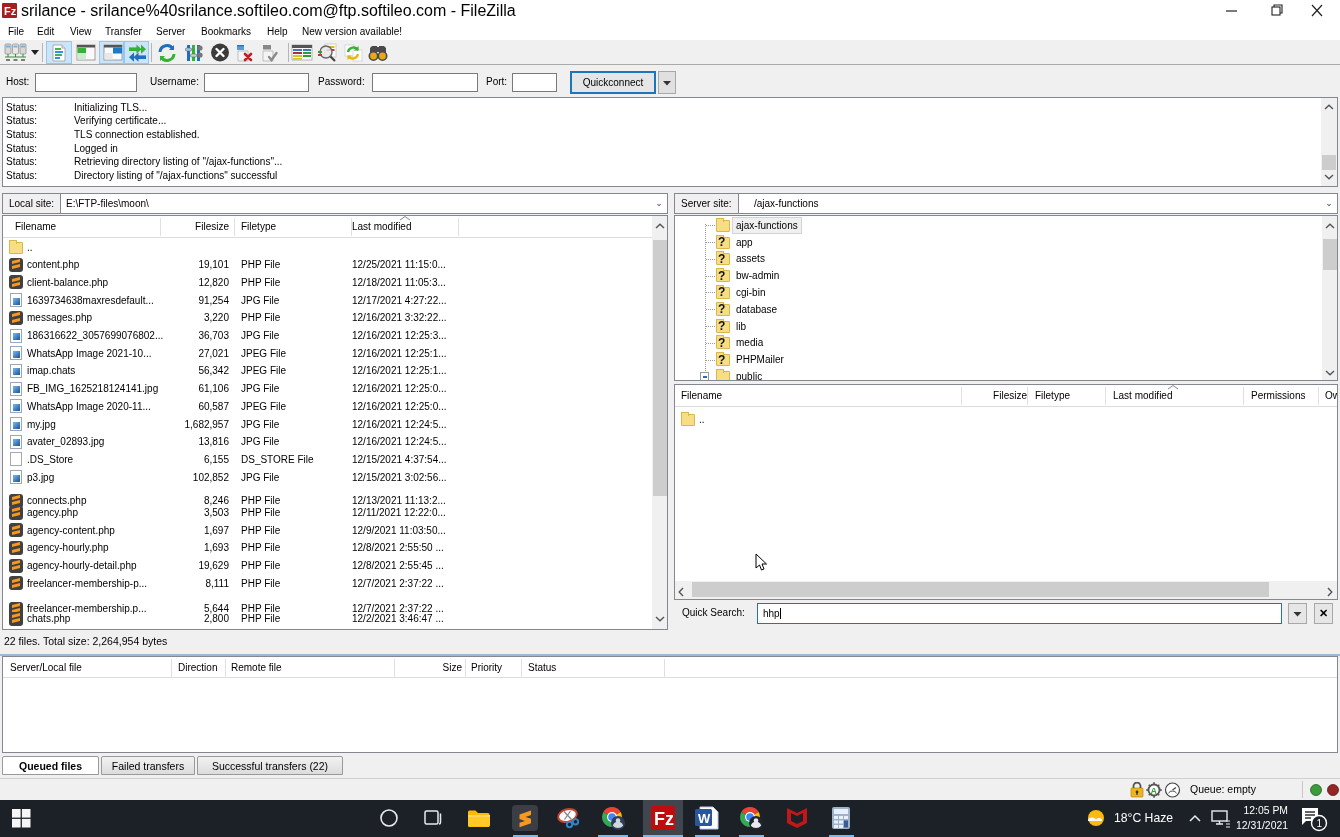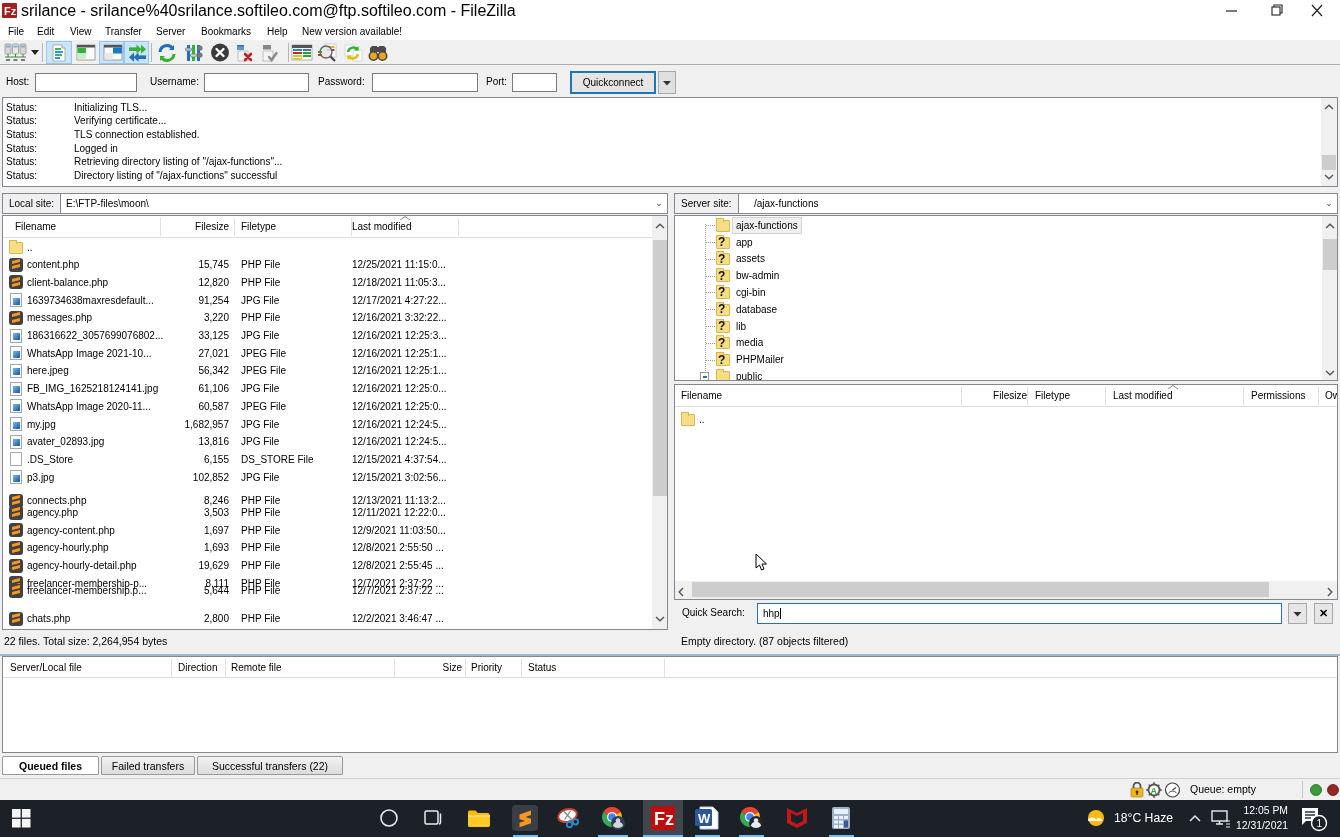--- a/index.html
+++ b/index.html
@@ -304,21 +304,21 @@
         <div class="frow" style="left:0;top:22.5px;width:648px">
           <span class="icfolder" style="left:6px;top:3px"></span>
           <span class="fname">..</span>
           <span class="fsize" style="left:126px"></span>
           <span class="ftype" style="left:238px"></span>
           <span class="fdate" style="left:349px"></span>
         </div>
         <div class="frow" style="left:0;top:40.2px;width:648px">
           <span class="icphp"></span>
           <span class="fname">content.php</span>
-          <span class="fsize" style="left:126px">15,745</span>
+          <span class="fsize" style="left:126px">19,101</span>
           <span class="ftype" style="left:238px">PHP File</span>
           <span class="fdate" style="left:349px">12/25/2021 11:15:0...</span>
         </div>
         <div class="frow" style="left:0;top:57.9px;width:648px">
           <span class="icphp"></span>
           <span class="fname">client-balance.php</span>
           <span class="fsize" style="left:126px">12,820</span>
           <span class="ftype" style="left:238px">PHP File</span>
           <span class="fdate" style="left:349px">12/18/2021 11:05:3...</span>
         </div>
@@ -332,34 +332,34 @@
         <div class="frow" style="left:0;top:93.3px;width:648px">
           <span class="icphp"></span>
           <span class="fname">messages.php</span>
           <span class="fsize" style="left:126px">3,220</span>
           <span class="ftype" style="left:238px">PHP File</span>
           <span class="fdate" style="left:349px">12/16/2021 3:32:22...</span>
         </div>
         <div class="frow" style="left:0;top:111.0px;width:648px">
           <span class="icjpg"></span>
           <span class="fname">186316622_3057699076802...</span>
-          <span class="fsize" style="left:126px">33,125</span>
+          <span class="fsize" style="left:126px">36,703</span>
           <span class="ftype" style="left:238px">JPG File</span>
           <span class="fdate" style="left:349px">12/16/2021 12:25:3...</span>
         </div>
         <div class="frow" style="left:0;top:128.7px;width:648px">
           <span class="icjpg"></span>
           <span class="fname">WhatsApp Image 2021-10...</span>
           <span class="fsize" style="left:126px">27,021</span>
           <span class="ftype" style="left:238px">JPEG File</span>
           <span class="fdate" style="left:349px">12/16/2021 12:25:1...</span>
         </div>
         <div class="frow" style="left:0;top:146.4px;width:648px">
           <span class="icjpg"></span>
-          <span class="fname">here.jpeg</span>
+          <span class="fname">imap.chats</span>
           <span class="fsize" style="left:126px">56,342</span>
           <span class="ftype" style="left:238px">JPEG File</span>
           <span class="fdate" style="left:349px">12/16/2021 12:25:1...</span>
         </div>
         <div class="frow" style="left:0;top:164.1px;width:648px">
           <span class="icjpg"></span>
           <span class="fname">FB_IMG_1625218124141.jpg</span>
           <span class="fsize" style="left:126px">61,106</span>
           <span class="ftype" style="left:238px">JPG File</span>
           <span class="fdate" style="left:349px">12/16/2021 12:25:0...</span>
@@ -434,21 +434,21 @@
           <span class="ftype" style="left:238px">PHP File</span>
           <span class="fdate" style="left:349px">12/8/2021 2:55:45 ...</span>
         </div>
         <div class="frow" style="left:0;top:358.8px;width:648px">
           <span class="icphp"></span>
           <span class="fname">freelancer-membership-p...</span>
           <span class="fsize" style="left:126px">8,111</span>
           <span class="ftype" style="left:238px">PHP File</span>
           <span class="fdate" style="left:349px">12/7/2021 2:37:22 ...</span>
         </div>
-        <div class="frow" style="left:0;top:366px;width:745px">
+        <div class="frow" style="left:0;top:384px;width:745px">
           <span class="icphp"></span>
           <span class="fname">freelancer-membership.p...</span>
           <span class="fsize" style="left:126px">5,644</span>
           <span class="ftype" style="left:238px">PHP File</span>
           <span class="fdate" style="left:349px">12/7/2021 2:37:22 ...</span>
         </div>
         <div class="frow" style="left:0;top:394.2px;width:648px">
           <span class="icphp"></span>
           <span class="fname">chats.php</span>
           <span class="fsize" style="left:126px">2,800</span>
@@ -583,23 +583,20 @@
 </div>
 
 <div class="abs" style="left:674px;top:600px;width:666px;height:30px;background:#f0f0f0">
   <span class="abs" style="left:8px;top:0;line-height:26px;font-size:10px">Quick Search:</span>
   <div class="abs" style="left:83px;top:3px;width:525px;height:21px;background:#fff;border:1px solid #2b6fad;font-size:10px;line-height:19px;padding-left:5px">hhp<span style="border-left:1px solid #000">&nbsp;</span></div>
   <div class="abs" style="left:614px;top:3px;width:19px;height:21px;background:#e6e6e6;border:1px solid #a8a8a8"><svg width="17" height="19">
           <path d="M4.5 8 l4 4.5 4-4.5 z" fill="#333"></path>
         </svg></div>
   <div class="abs" style="left:640px;top:3px;width:19px;height:21px;background:#e6e6e6;border:1px solid #a8a8a8;text-align:center;line-height:19px;font-weight:bold;font-size:11px">✕</div>
 </div>
-<div class="abs" id="rightstatus" style="top:630px">
-      <span class="abs" style="left:9px;top:5px;font-size:10.5px">Empty directory. (87 objects filtered)</span>
-    </div>
 
 <div class="abs" id="splitline"></div>
 
 <div class="abs" id="queuepanel">
   <div class="hdrrow" style="height:21px">
     <span class="hdrcell" style="left:7px">Server/Local file</span>
     <span class="hdrcell" style="left:175px">Direction</span>
     <span class="hdrcell" style="left:228px">Remote file</span>
     <span class="hdrcell" style="left:391px;width:68px;text-align:right">Size</span>
     <span class="hdrcell" style="left:468px">Priority</span>

